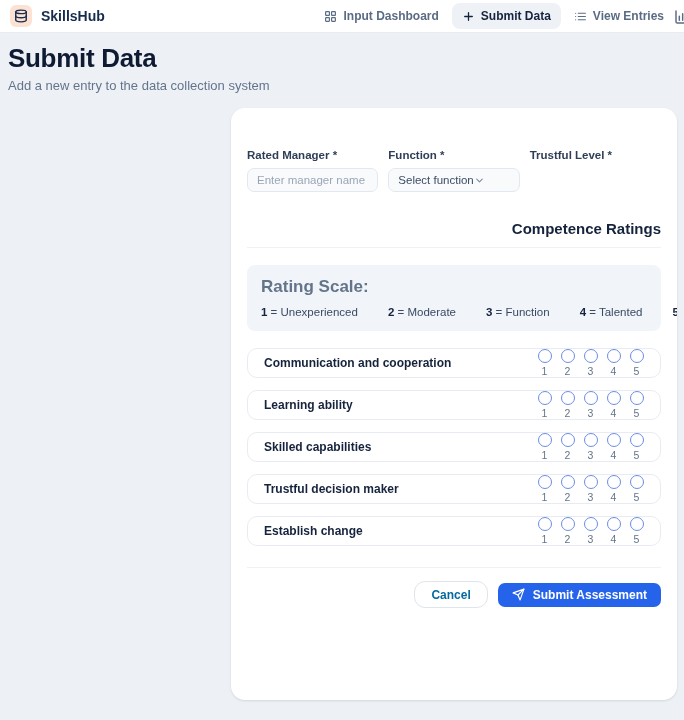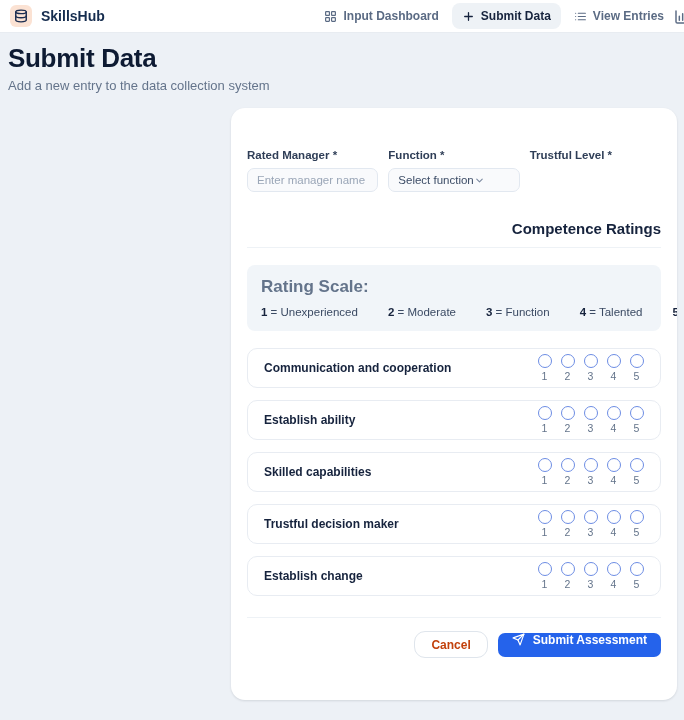--- a/index.html
+++ b/index.html
@@ -73,21 +73,21 @@
 
   
   .scale-box { margin-top: 17px; background: #f1f5f9; border-radius: 8px; padding: 12px 14px 13px 14px; }
   .scale-title { font-size: 17px; font-weight: 700; color: #64748b; }
   .scale-items { display: flex; gap: 30px; margin-top: 9px; }
   .scale-item { font-size: 11.5px; color: #3b4a63; white-space: nowrap; }
   .scale-item b { color: #16233d; font-weight: 700; }
 
   
   .rating-row {
-    margin-top: 12px; height: 40px; border: 1px solid #e8ecf2; border-radius: 10px;
+    margin-top: 12px; height: 30px; border: 1px solid #e8ecf2; border-radius: 10px;
     display: flex; align-items: center; justify-content: space-between;
     padding: 0 16px 0 16px; background: #ffffff;
   }
   .rating-row.first { margin-top: 17px; }
   .competence-name { font-size: 12px; font-weight: 700; color: #16233d; }
   .rating-group { display: flex; gap: 8px; }
   .rating-opt { display: flex; flex-direction: column; align-items: center; gap: 2px; cursor: pointer; width: 15px; }
   .radio {
     width: 14px; height: 14px; border: 1.5px solid #6d8de4; border-radius: 50%;
     background: #ffffff; display: block;
@@ -95,27 +95,27 @@
   .rating-num { font-size: 10.5px; color: #64748b; }
 
   
   .card-footer {
     margin-top: 21px; border-top: 1px solid #eef2f6; padding-top: 13px;
     display: flex; justify-content: flex-end; gap: 10px; align-items: center;
   }
   .btn-cancel {
     height: 27px; padding: 0 16px; border-radius: 11px; border: 1px solid #dfe5ec;
     background: #ffffff; font-family: "Liberation Sans", sans-serif;
-    font-size: 12px; font-weight: 700; color: #c2410c; cursor: pointer;
+    font-size: 12px; font-weight: 700; color: #0369a1; cursor: pointer;
   }
   .btn-submit {
     height: 24px; padding: 0 14px; border-radius: 7px; border: none;
     background: #2563eb; color: #ffffff; font-family: "Liberation Sans", sans-serif;
     font-size: 12px; font-weight: 700; cursor: pointer;
-    display: flex; align-items: flex-start; gap: 8px;
+    display: flex; align-items: center; gap: 8px;
   }
   .btn-submit svg { stroke: #ffffff; }
 </style>
 </head>
 <body>
 
 <div class="header">
   <div class="logo-badge">
     <span style="display:flex;">
       <svg width="14" height="14" viewBox="0 0 24 24" fill="none" stroke-width="2.4" stroke-linecap="round" stroke-linejoin="round">
@@ -226,21 +226,21 @@
           <span class="rating-num">4</span>
         </span>
       <span class="rating-opt">
           <span class="radio"></span>
           <span class="rating-num">5</span>
         </span>
     </div>
   </div>
 
   <div class="rating-row">
-    <span class="competence-name">Establish ability</span>
+    <span class="competence-name">Learning ability</span>
     <div class="rating-group">
       <span class="rating-opt">
           <span class="radio"></span>
           <span class="rating-num">1</span>
         </span>
       <span class="rating-opt">
           <span class="radio"></span>
           <span class="rating-num">2</span>
         </span>
       <span class="rating-opt">

